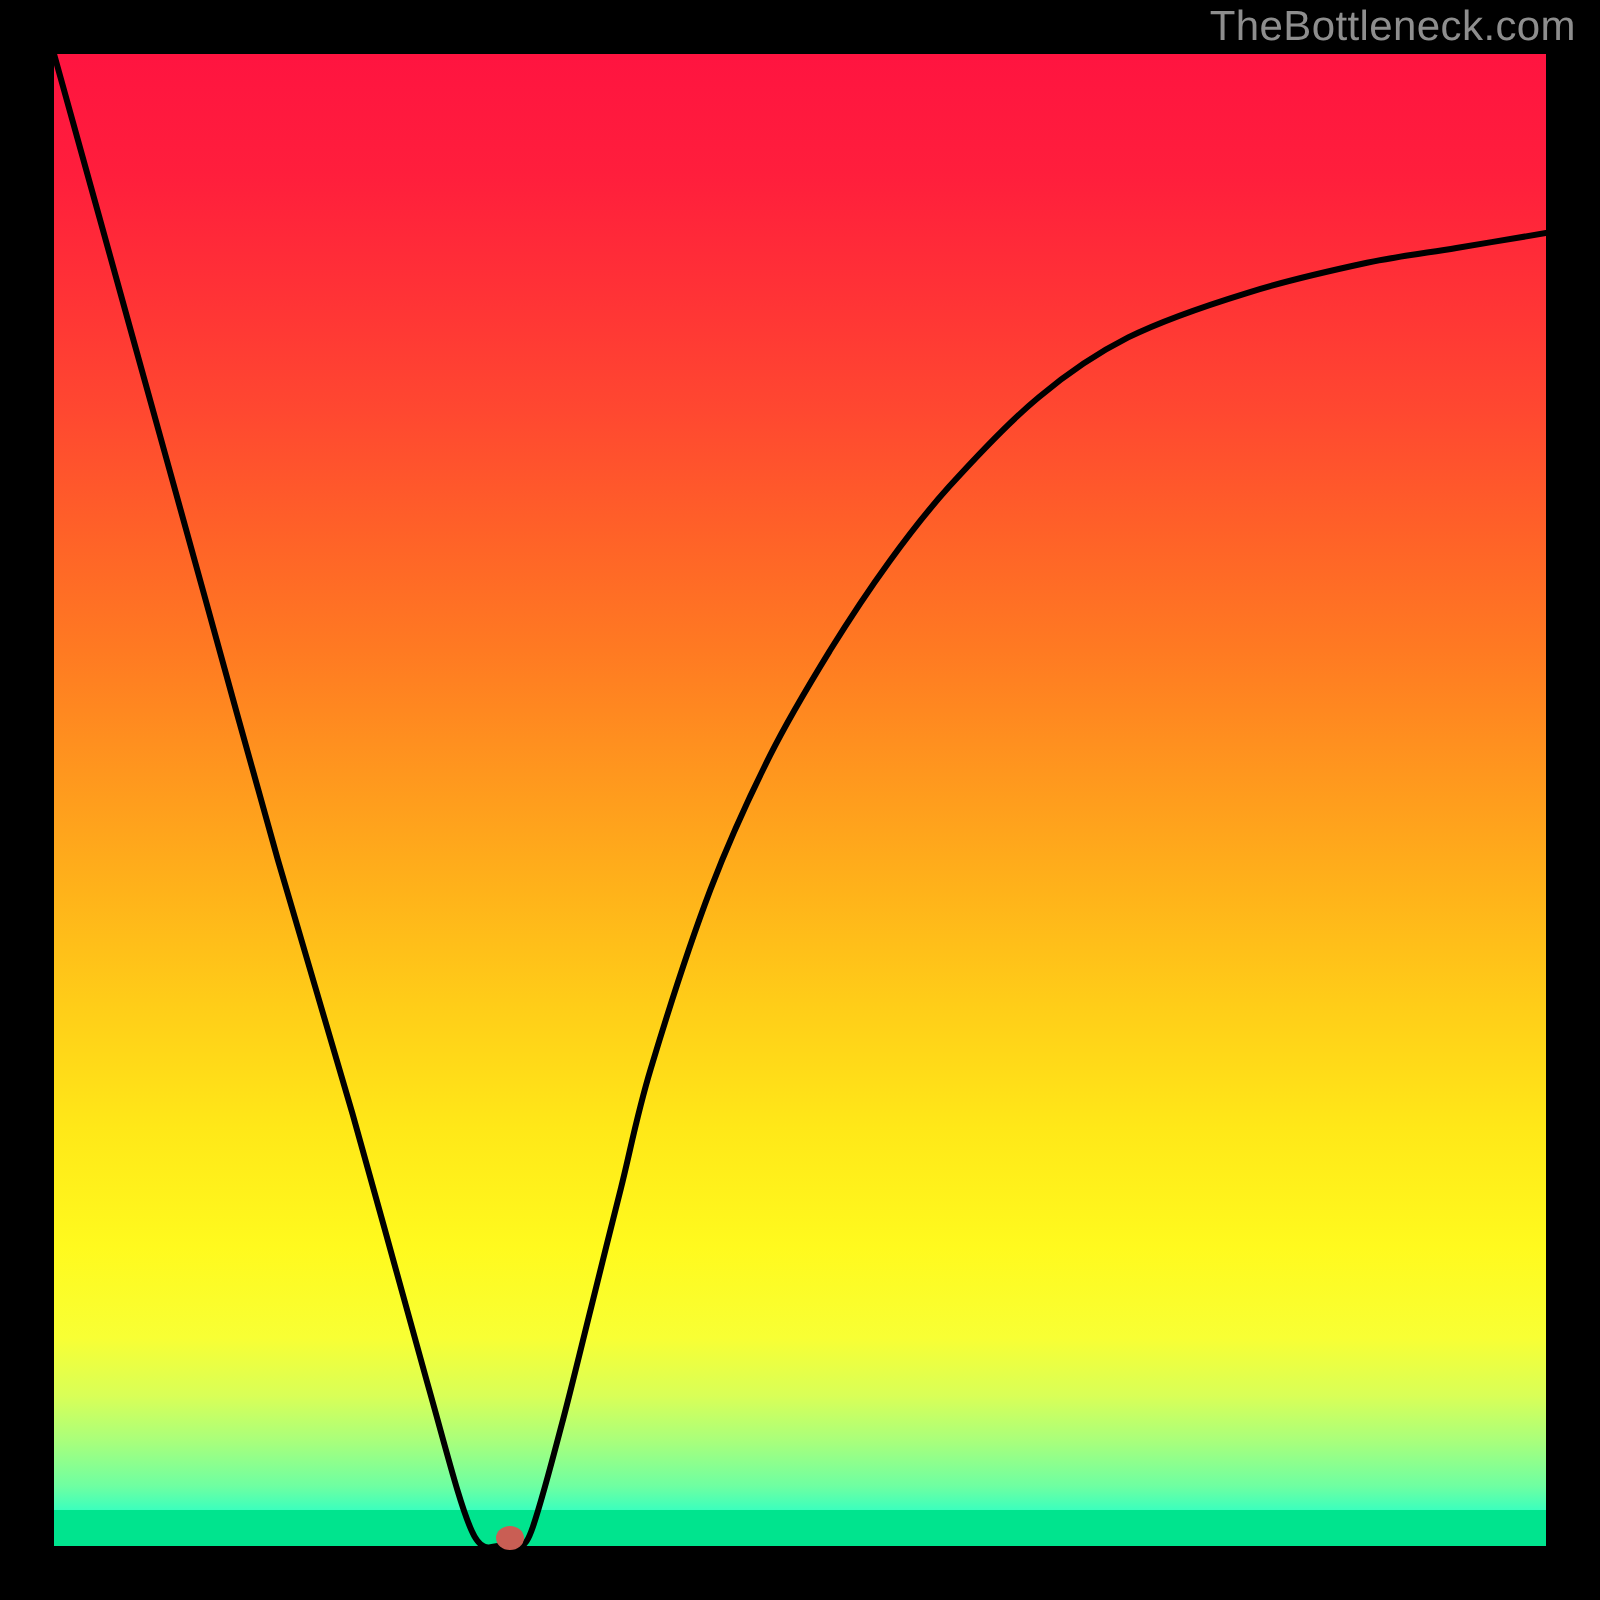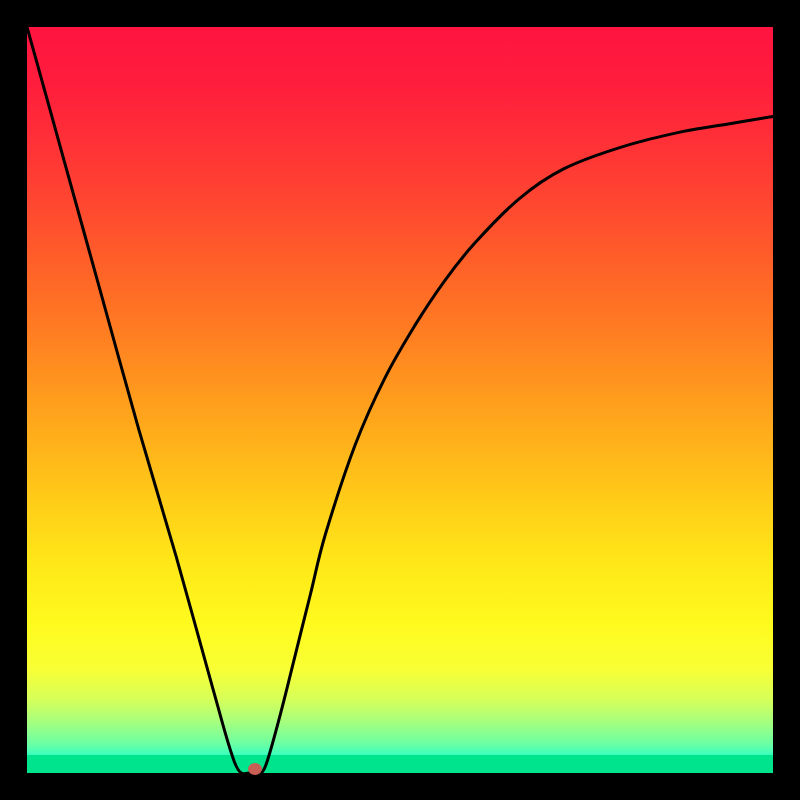--- a/index.html
+++ b/index.html
@@ -76,20 +76,21 @@
     color: #8e8e8e;
     font-size: 21px;
     font-weight: 400;
     letter-spacing: 0.2px;
   }
 </style>
 </head>
 <body>
 
 <div class="frame">
+  <div class="watermark">TheBottleneck.com</div>
 
   <div class="plot-area">
     <div class="green-band"></div>
     <svg class="curve" viewBox="0 0 746 746" preserveAspectRatio="none">
       <path id="curve-path" d="M 0.0 0.0 C 6.0 21.5, 25.4 91.3, 37.3 134.3 C 49.2 177.2, 62.7 225.6, 74.6 268.6 C 86.5 311.5, 100.0 361.1, 111.9 402.8 C 123.8 444.6, 137.3 487.9, 149.2 529.7 C 161.1 571.4, 177.0 630.5, 186.5 663.9 C 196.0 697.4, 202.9 725.4, 208.9 738.5 C 214.8 751.7, 220.2 744.8, 223.8 746.0 C 227.4 747.2, 228.9 747.2, 231.3 746.0 C 233.6 744.8, 235.1 748.1, 238.7 738.5 C 242.3 729.0, 248.9 704.2, 253.6 686.3 C 258.4 668.4, 263.8 645.7, 268.6 626.6 C 273.3 607.5, 278.7 586.1, 283.5 567.0 C 288.3 547.9, 291.2 531.2, 298.4 507.3 C 305.6 483.4, 318.7 442.8, 328.2 417.8 C 337.8 392.7, 348.5 369.7, 358.1 350.6 C 367.6 331.5, 378.4 313.9, 387.9 298.4 C 397.5 282.9, 408.2 266.8, 417.8 253.6 C 427.3 240.5, 435.7 229.5, 447.6 216.3 C 459.5 203.2, 478.0 183.5, 492.4 171.6 C 506.7 159.6, 520.4 150.1, 537.1 141.7 C 553.8 133.4, 577.7 125.3, 596.8 119.4 C 615.9 113.4, 639.8 108.0, 656.5 104.4 C 673.2 100.9, 686.9 99.4, 701.2 97.0 C 715.6 94.6, 738.8 90.7, 746.0 89.5" fill="none" stroke="#000000" stroke-width="3" stroke-linecap="round" stroke-linejoin="round"></path>
     </svg>
     <div class="marker" id="marker" style="left: 227.53px; top: 742px; background: rgb(201, 94, 84);"></div>
   </div>
 </div>
 

